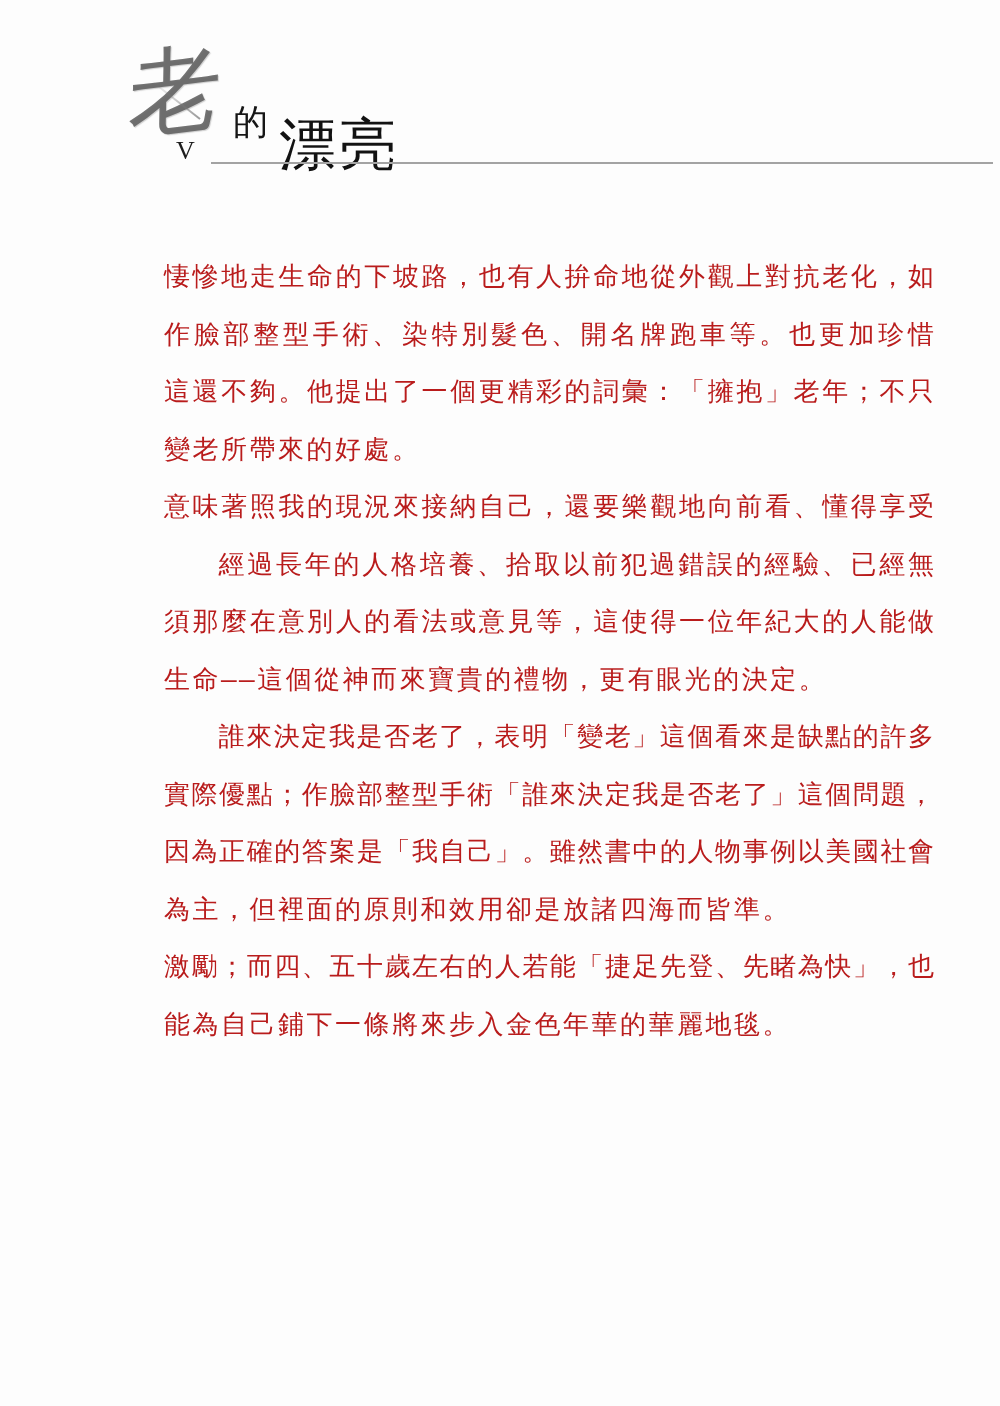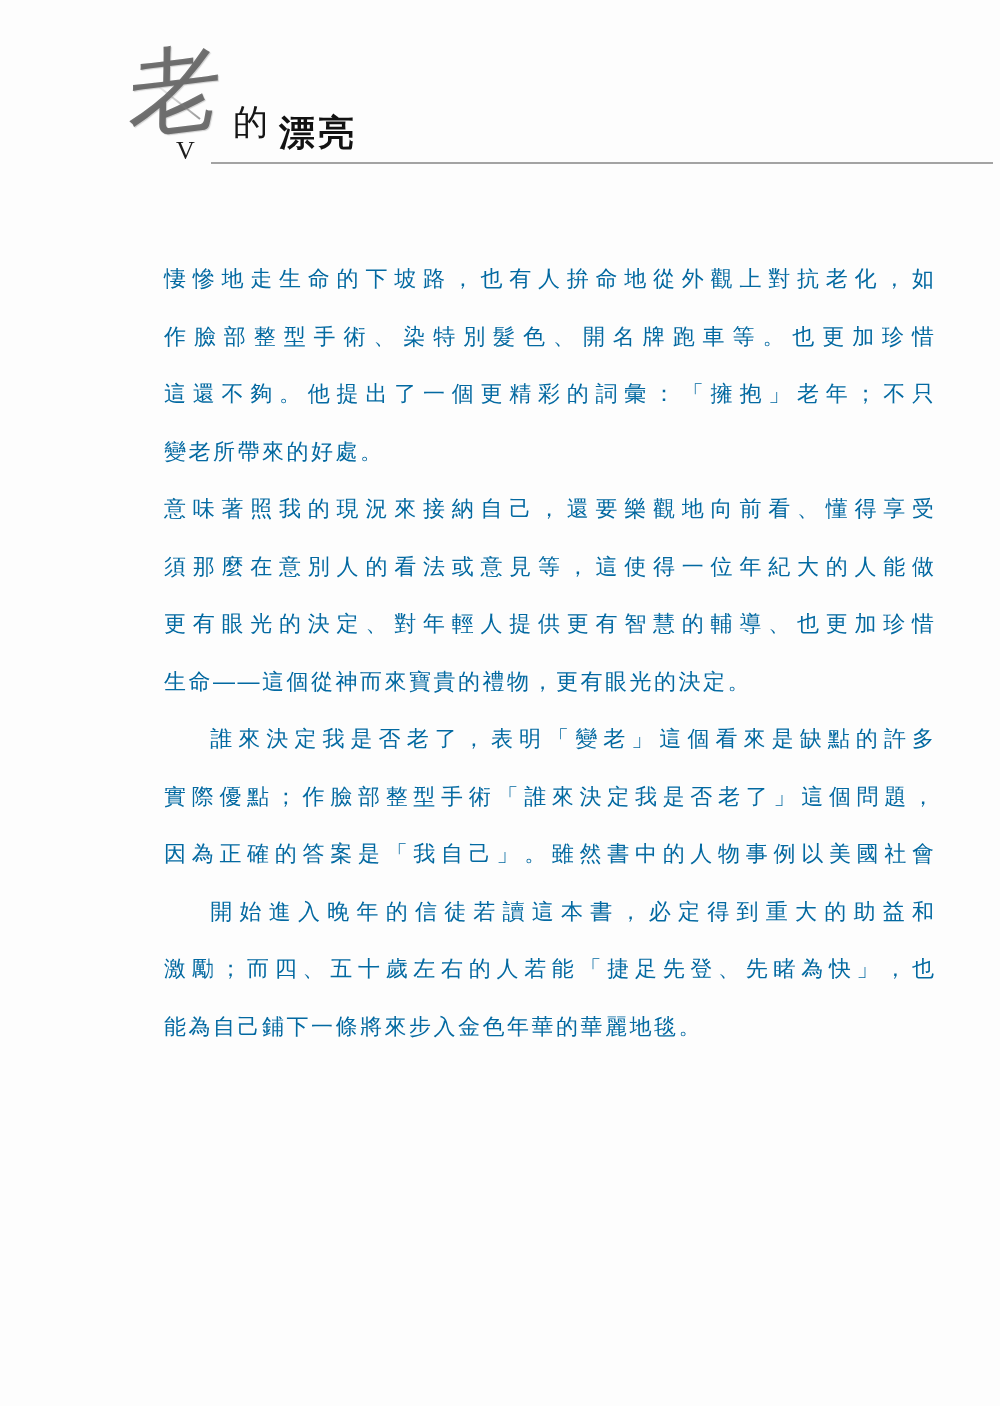--- a/index.html
+++ b/index.html
@@ -43,23 +43,23 @@
     left: 233px;
     top: 104px;
     font-size: 35px;
     line-height: 1.1;
     color: #161616;
   }
   .logo-title {
     position: absolute;
     left: 279px;
     top: 114px;
-    font-size: 36px;
+    font-size: 57px;
     line-height: 1.1;
-    font-weight: 700;
+    font-weight: 400;
     letter-spacing: 3px;
     color: #121212;
   }
   .page-num {
     position: absolute;
     left: 176px;
     top: 136px;
     font-size: 26px;
     color: #1d1d1d;
     font-family: "Liberation Serif", "DejaVu Serif", serif;
@@ -71,24 +71,24 @@
     width: 782px;
     height: 2px;
     background: #a3a3a3;
   }
   
   .body-text {
     position: absolute;
     left: 164px;
     top: 250px;
     width: 770px;
-    font-size: 22px;
+    font-size: 26px;
     line-height: 57.5px;
-    color: #0369a1;
-    font-family: Liberation Sans, sans-serif;
+    color: #b91c1c;
+    font-family: Liberation Mono, monospace;
   }
   .line {
     white-space: nowrap;
   }
   .jl {
     
     text-align: justify;
     text-align-last: justify;
     text-justify: inter-character;
     white-space: normal;
@@ -116,24 +116,24 @@
     <div class="page-num">V</div>
     <div class="header-rule"></div>
   </div>
 
   <div class="body-text">
     <div class="line jl">悽慘地走生命的下坡路，也有人拚命地從外觀上對抗老化，如</div>
     <div class="line jl">作臉部整型手術、染特別髮色、開名牌跑車等。也更加珍惜</div>
     <div class="line jl">這還不夠。他提出了一個更精彩的詞彙：「擁抱」老年；不只</div>
     <div class="line pl">變老所帶來的好處。</div>
     <div class="line jl">意味著照我的現況來接納自己，還要樂觀地向前看、懂得享受</div>
+    <div class="line jl ind">經過長年的人格培養、拾取以前犯過錯誤的經驗、已經無</div>
     <div class="line jl">須那麼在意別人的看法或意見等，這使得一位年紀大的人能做</div>
-    <div class="line jl">更有眼光的決定、對年輕人提供更有智慧的輔導、也更加珍惜</div>
     <div class="line pl">生命——這個從神而來寶貴的禮物，更有眼光的決定。</div>
     <div class="line jl ind">誰來決定我是否老了，表明「變老」這個看來是缺點的許多</div>
     <div class="line jl">實際優點；作臉部整型手術「誰來決定我是否老了」這個問題，</div>
     <div class="line jl">因為正確的答案是「我自己」。雖然書中的人物事例以美國社會</div>
-    <div class="line jl ind">開始進入晚年的信徒若讀這本書，必定得到重大的助益和</div>
+    <div class="line pl">為主，但裡面的原則和效用卻是放諸四海而皆準。</div>
     <div class="line jl">激勵；而四、五十歲左右的人若能「捷足先登、先睹為快」，也</div>
     <div class="line pl">能為自己鋪下一條將來步入金色年華的華麗地毯。</div>
   </div>
 
 </div>
 
 </body></html>

